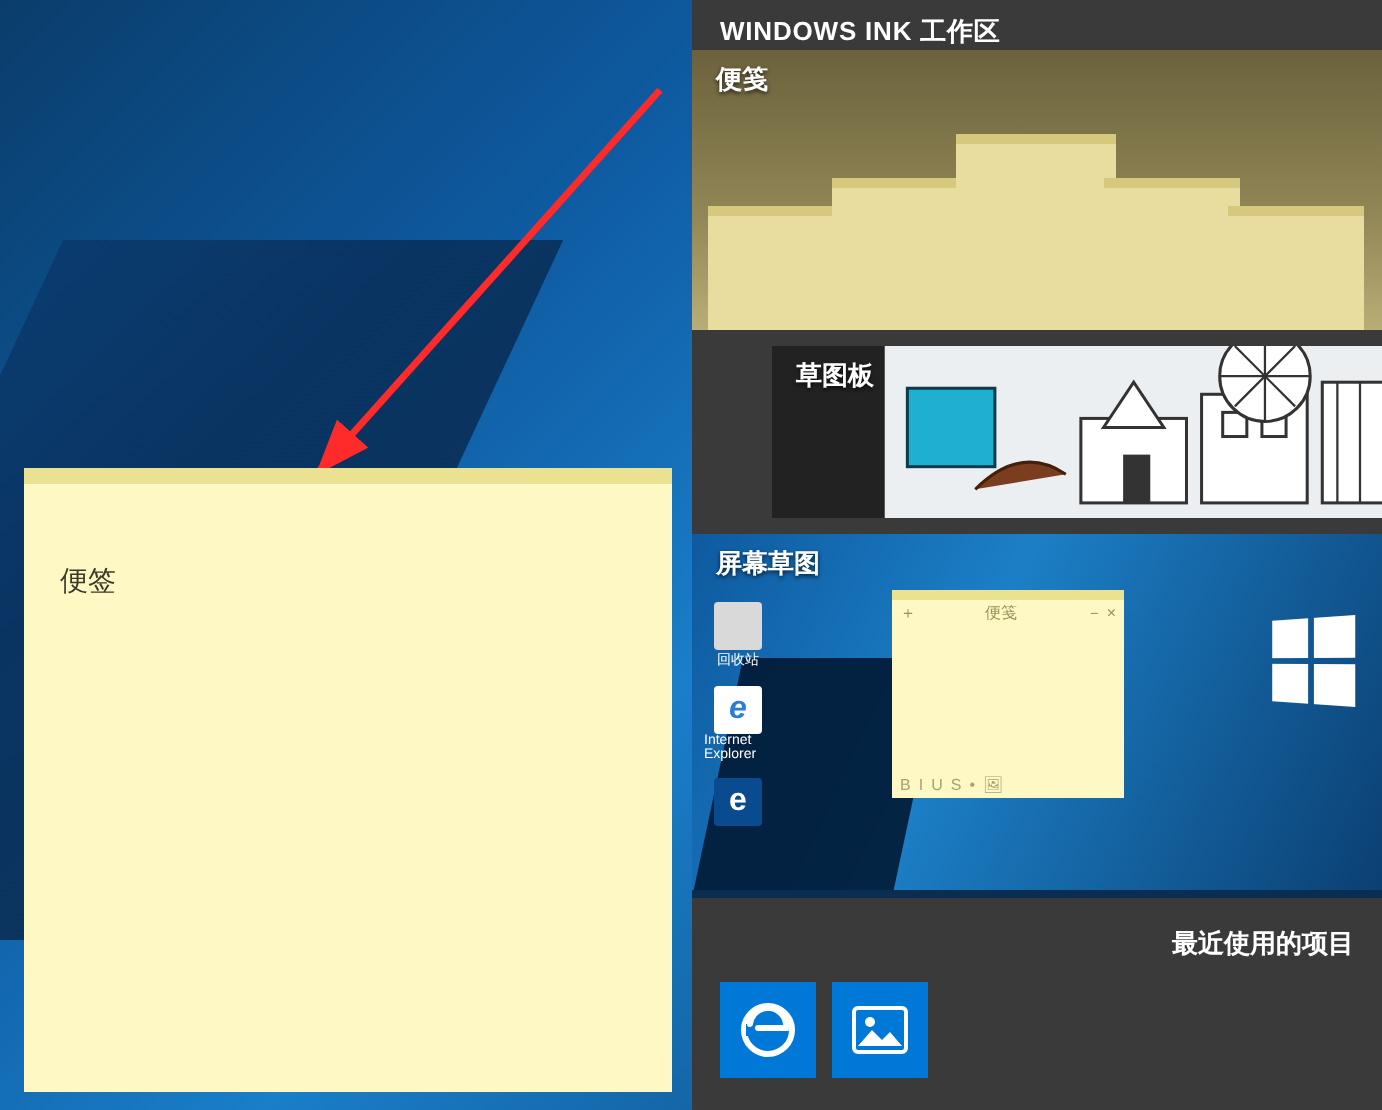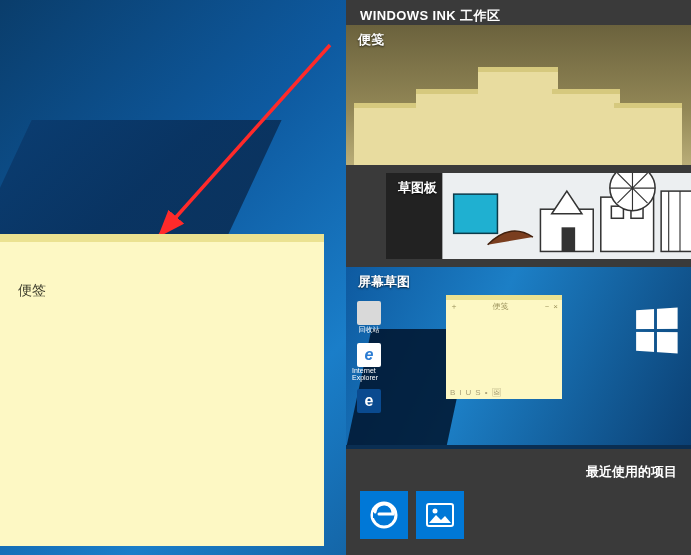--- a/index.html
+++ b/index.html
@@ -13,21 +13,21 @@
     position: absolute;
     left: -50px; top: 120px;
     width: 250px; height: 350px;
     background: linear-gradient(120deg, rgba(10,58,109,0.9) 0%, rgba(9,50,95,0.95) 40%, rgba(11,45,82,0.9) 100%);
     transform: skewX(-25deg);
     pointer-events: none;
   }
   
   .sticky {
     position: absolute;
-    left: 0; top: 234px;
+    left: 12px; top: 234px;
     width: 324px; height: 312px;
     background: #fdf8c4;
     border-top: 8px solid #ebe291;
     padding: 40px 18px;
     color: #3a3a2a;
     font-size: 14px;
   }
   
   .arrow {
     position: absolute;

